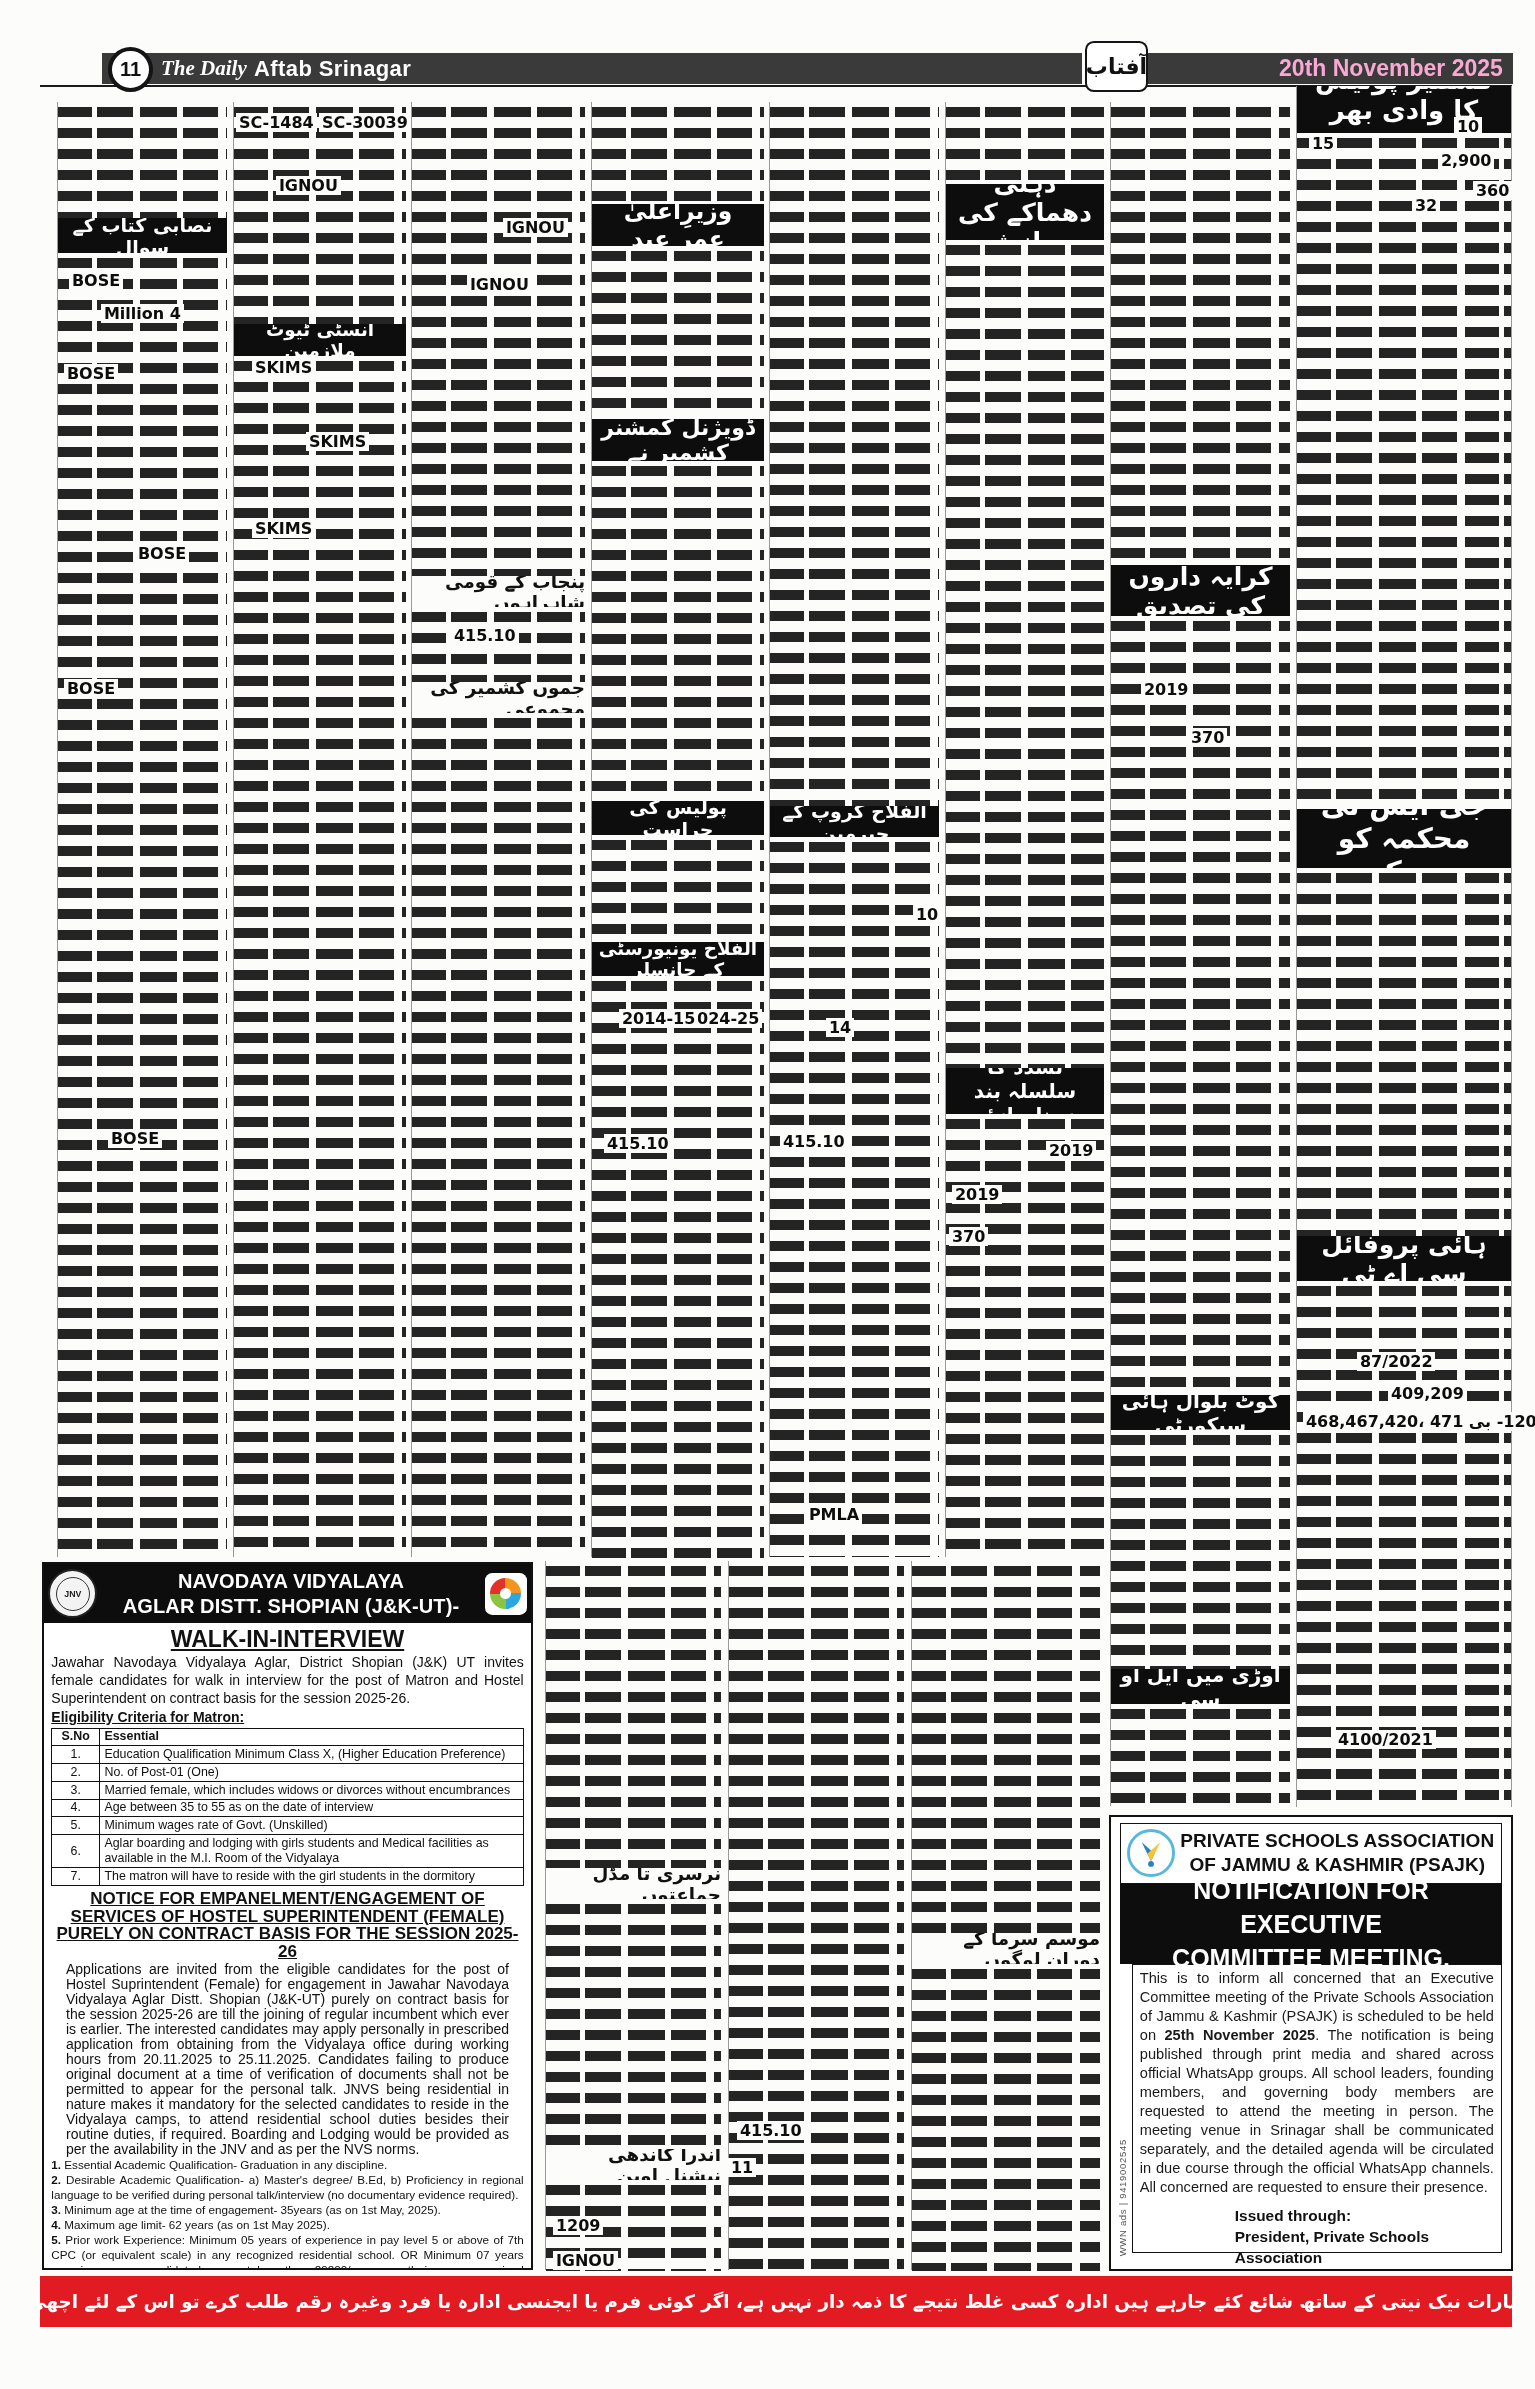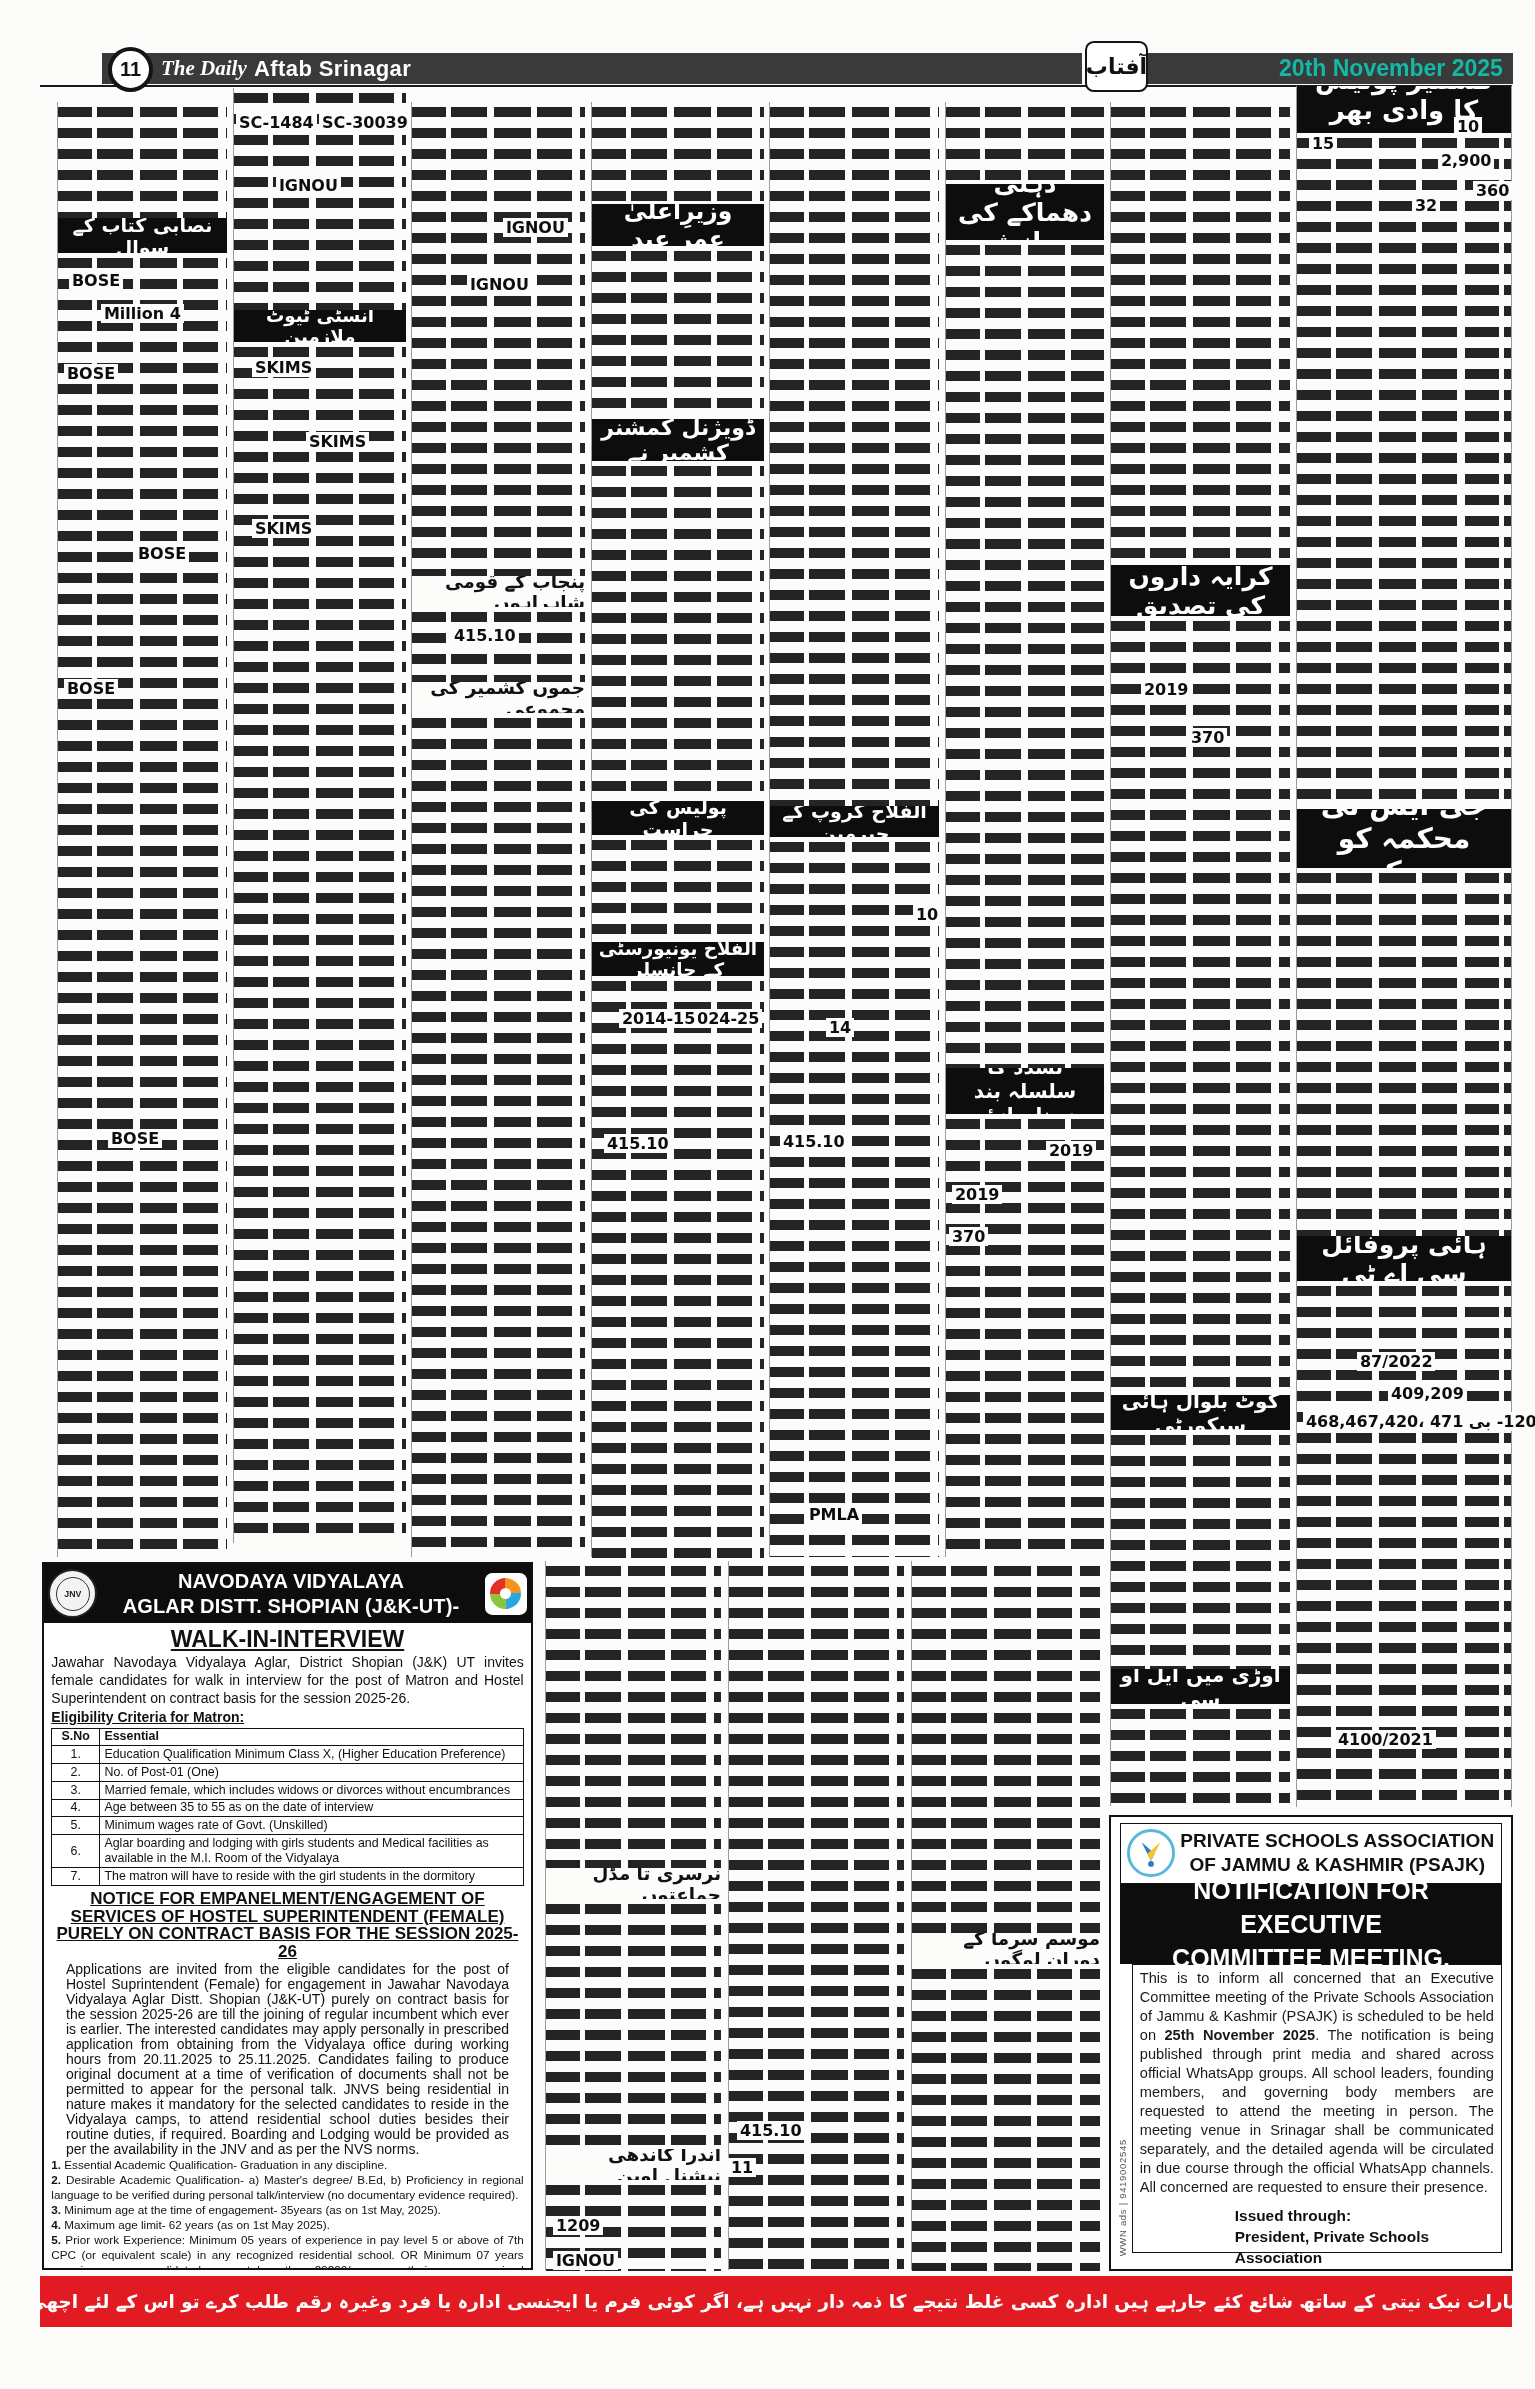--- a/index.html
+++ b/index.html
@@ -7,21 +7,21 @@
         font-family:"Liberation Sans",sans-serif;color:#111;}
   
   .mh-bar{position:absolute;background:#3a3a3a;height:31px;display:flex;align-items:center;}
   .mh-left{left:102px;top:53px;width:980px;padding-left:59px;box-sizing:border-box;}
   .mh-right{left:1147px;top:53px;width:366px;justify-content:flex-end;padding-right:10.2px;box-sizing:border-box;}
   .mh-circle{position:absolute;left:108px;top:47px;width:37px;height:37px;border-radius:50%;
              background:#fff;border:4.4px solid #141414;display:flex;align-items:center;justify-content:center;
              font-weight:bold;font-size:20px;color:#111;z-index:4;}
   .mh-title-italic{color:#fff;font-family:"Liberation Serif",serif;font-style:italic;font-weight:bold;font-size:21px;margin-right:7.3px;}
   .mh-title-bold{color:#fff;font-weight:bold;font-size:22px;letter-spacing:0.4px;}
-  .mh-date{color:#14b8a6;font-weight:bold;font-size:23px;}
+  .mh-date{color:#f9a8d4;font-weight:bold;font-size:23px;}
   .mh-logo{position:absolute;left:1085px;top:41px;width:59px;height:47px;background:#fff;border:2.9px solid #141414;
            border-radius:8.8px;display:flex;align-items:center;justify-content:center;z-index:4;
            font-family:"DejaVu Sans",sans-serif;font-weight:bold;font-size:22px;color:#111;}
   .mh-rule{position:absolute;left:40px;top:85px;width:1472px;height:1.5px;background:#1a1a1a;}
   
   .col{position:absolute;display:flex;flex-direction:column;box-sizing:border-box;border-left:0.7px solid #9a9a9a;}
   .col-r{border-right:0.7px solid #9a9a9a;}
   .bar{background:#0d0d0d;color:#fff;font-weight:bold;display:flex;align-items:center;justify-content:center;
        direction:rtl;text-align:center;font-family:"DejaVu Sans",sans-serif;padding:0 5.9px;box-sizing:border-box;
        overflow:hidden;flex:none;}
@@ -145,21 +145,21 @@
   </div>
 
   <div class="col" style="left:411px;top:102px;width:174px;height:1455px;">
     <div class="sim" style="height:474px;"></div>
     <div class="subhead" style="height:31px;">پنجاب کے قومی شاہراہوں</div>
     <div class="sim" style="height:75px;"></div>
     <div class="subhead" style="height:31px;">جموں کشمیر کی مجموعی</div>
     <div class="sim" style="height:845px;"></div>
   </div>
 
-  <div class="col" style="left:233px;top:88px;width:173px;height:1455px;">
+  <div class="col" style="left:233px;top:102px;width:173px;height:1455px;">
     <div class="sim" style="height:222px;"></div>
     <div class="bar" style="height:32px;font-size:18.3px;">انسٹی ٹیوٹ ملازمین</div>
     <div class="sim" style="height:1202px;"></div>
   </div>
 
   <div class="col" style="left:57px;top:102px;width:170px;height:1455px;">
     <div class="sim" style="height:116px;"></div>
     <div class="bar" style="height:35px;font-size:19px;">نصابی کتاب کے سوال</div>
     <div class="sim" style="height:1305px;"></div>
   </div>

